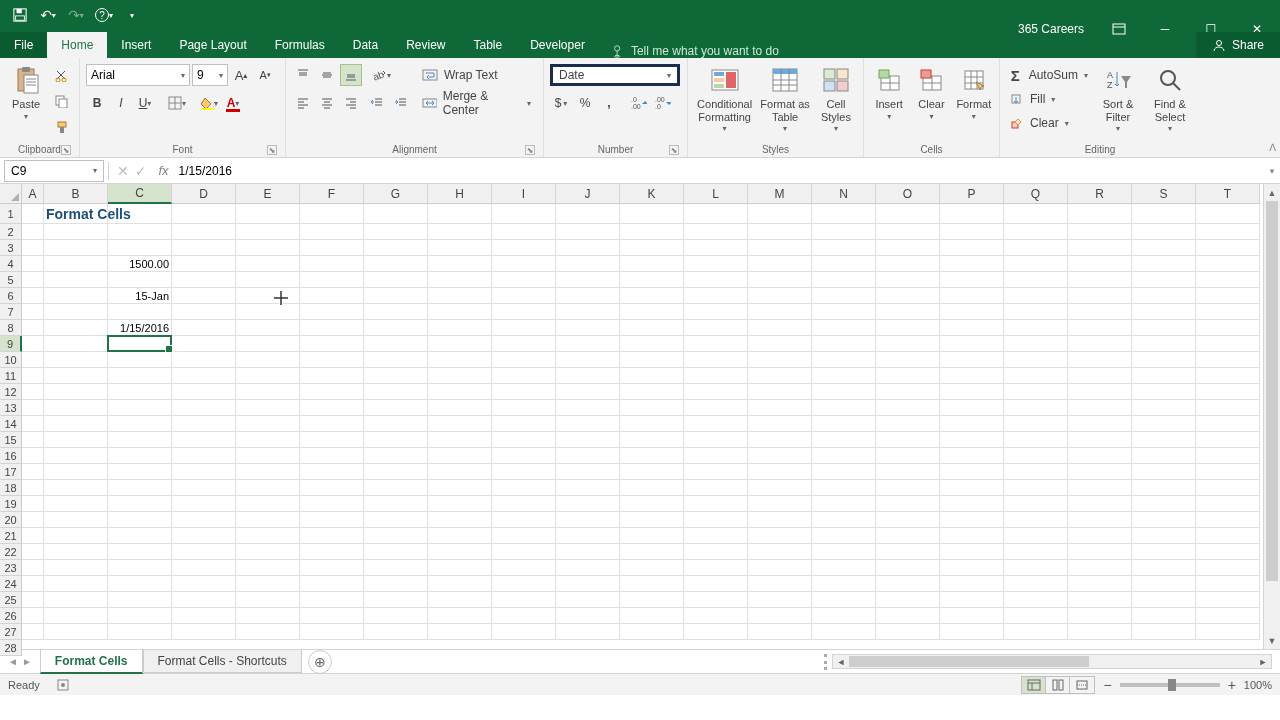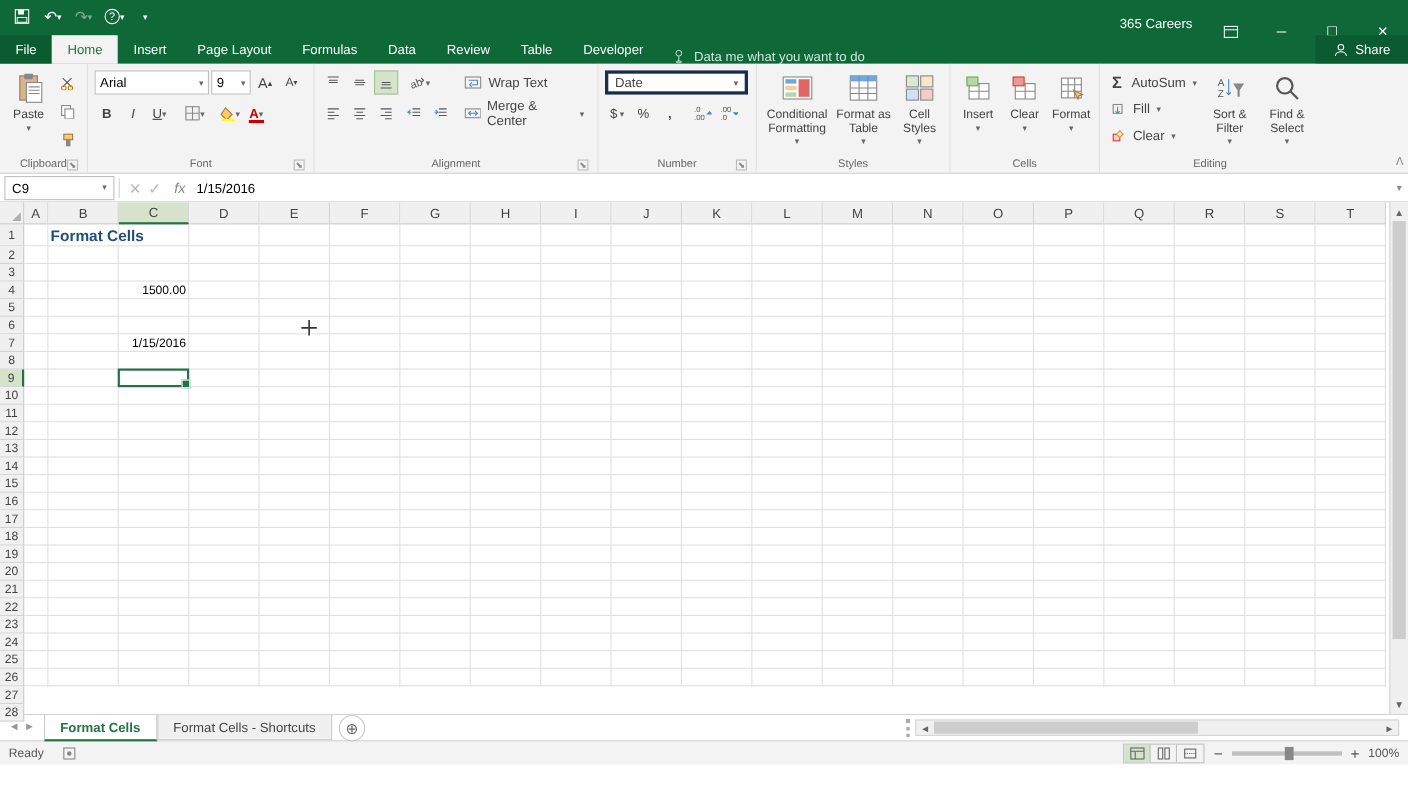--- a/index.html
+++ b/index.html
@@ -4,21 +4,21 @@
 <style>
 * { margin: 0; padding: 0; box-sizing: border-box; font-family: 'Segoe UI', Arial, sans-serif; }
 body { width: 1280px; height: 720px; overflow: hidden; background: #fff; user-select: none; }
 
 
 .titlebar { height: 30px; background: #0e6837; display: flex; align-items: center; color: #fff; font-size: 12px; }
 .titlebar-left { display: flex; align-items: center; gap: 4px; padding-left: 8px; }
 .qat-btn { width: 24px; height: 24px; display: flex; align-items: center; justify-content: center; color: #fff; font-size: 14px; }
 .qat-btn.dim { opacity: .45; }
 .titlebar-center { flex: 1; text-align: center; }
-.titlebar-right { display: flex; align-items: flex-start; gap: 0; margin-left: auto; margin-top: 28px; }
+.titlebar-right { display: flex; align-items: center; gap: 0; margin-left: auto; margin-top: 28px; }
 .titlebar-right .acct { margin-right: 12px; font-size: 12px; }
 .win-btn { width: 46px; height: 30px; display: flex; align-items: center; justify-content: center; color: #fff; font-size: 12px; }
 
 
 .tabs { height: 28px; background: #0e6837; display: flex; align-items: flex-end; color: #fff; font-size: 12px; }
 .tab { padding: 6px 14px; cursor: pointer; }
 .tab.file { background: #0b5b30; }
 .tab.active { background: #f3f3f3; color: #217346; }
 .tellme { display: flex; align-items: center; gap: 6px; padding-left: 12px; color: #cde7d8; font-size: 12px; }
 .tellme svg { width: 14px; height: 14px; }
@@ -148,21 +148,21 @@
   <div class="tab">Data</div>
   <div class="tab">Review</div>
   <div class="tab">Table</div>
   <div class="tab">Developer</div>
   <div class="tellme">
     <svg viewBox="0 0 16 16">
         <circle cx="7" cy="5" r="3" fill="none" stroke="#cde7d8"></circle>
         <line x1="7" y1="8" x2="7" y2="14" stroke="#cde7d8"></line>
         <ellipse cx="7" cy="14" rx="3" ry="1" fill="none" stroke="#cde7d8"></ellipse>
       </svg>
-    <span>Data me what you want to do</span>
+    <span>Tell me what you want to do</span>
   </div>
   <div class="share">
     <svg width="14" height="14">
         <circle cx="7" cy="5" r="2.5" fill="none" stroke="#fff"></circle>
         <path d="M2 13c0-3 3-4 5-4s5 1 5 4" fill="none" stroke="#fff"></path>
       </svg>
     <span>Share</span>
   </div>
 </div>
 
@@ -731,20 +731,42 @@
             <div class="cell" style="width: 64px;"></div>
             <div class="cell" style="width: 64px;"></div>
             <div class="cell" style="width: 64px;"></div>
             <div class="cell" style="width: 64px;"></div>
             <div class="cell" style="width: 64px;"></div>
             <div class="cell" style="width: 64px;"></div>
           </div>
           <div class="cellrow">
             <div class="cell" style="width: 22px;"></div>
             <div class="cell" style="width: 64px;"></div>
+            <div class="cell right" style="width: 64px;">15-Jan</div>
+            <div class="cell" style="width: 64px;"></div>
+            <div class="cell" style="width: 64px;"></div>
+            <div class="cell" style="width: 64px;"></div>
+            <div class="cell" style="width: 64px;"></div>
+            <div class="cell" style="width: 64px;"></div>
+            <div class="cell" style="width: 64px;"></div>
+            <div class="cell" style="width: 64px;"></div>
+            <div class="cell" style="width: 64px;"></div>
+            <div class="cell" style="width: 64px;"></div>
+            <div class="cell" style="width: 64px;"></div>
+            <div class="cell" style="width: 64px;"></div>
+            <div class="cell" style="width: 64px;"></div>
+            <div class="cell" style="width: 64px;"></div>
+            <div class="cell" style="width: 64px;"></div>
+            <div class="cell" style="width: 64px;"></div>
+            <div class="cell" style="width: 64px;"></div>
+            <div class="cell" style="width: 64px;"></div>
+          </div>
+          <div class="cellrow">
+            <div class="cell" style="width: 22px;"></div>
+            <div class="cell" style="width: 64px;"></div>
             <div class="cell" style="width: 64px;"></div>
             <div class="cell" style="width: 64px;"></div>
             <div class="cell" style="width: 64px;"></div>
             <div class="cell" style="width: 64px;"></div>
             <div class="cell" style="width: 64px;"></div>
             <div class="cell" style="width: 64px;"></div>
             <div class="cell" style="width: 64px;"></div>
             <div class="cell" style="width: 64px;"></div>
             <div class="cell" style="width: 64px;"></div>
             <div class="cell" style="width: 64px;"></div>

